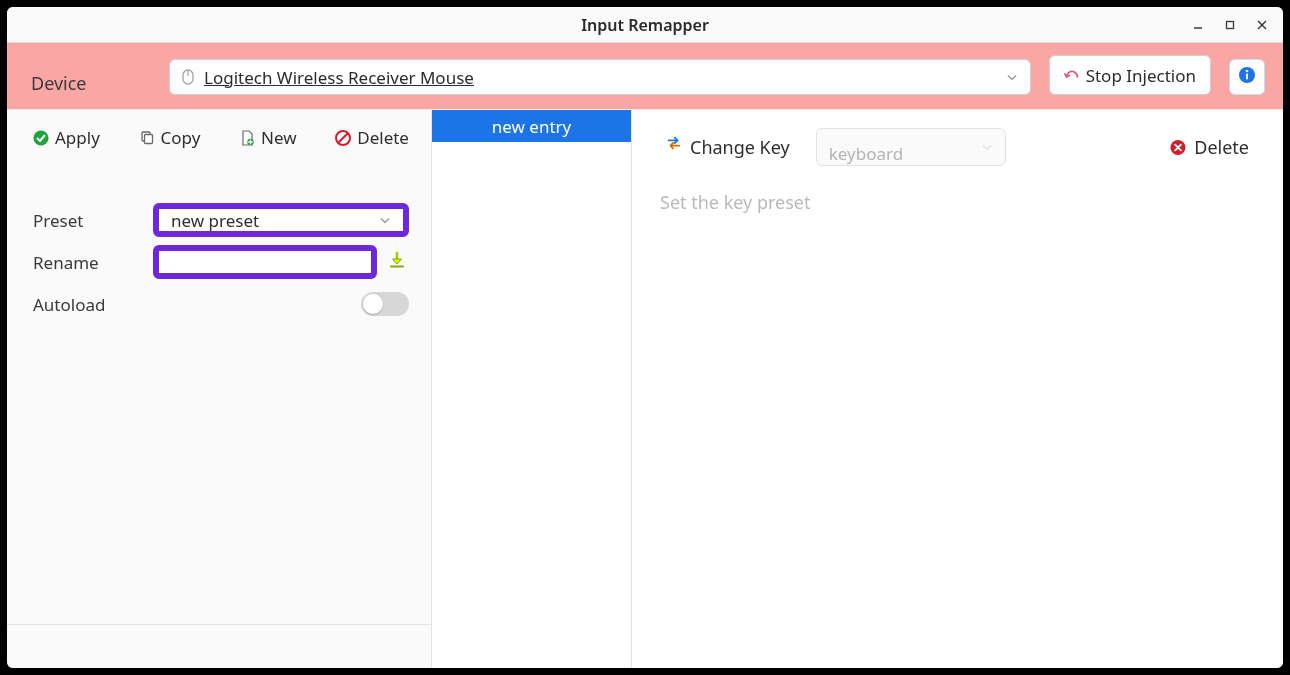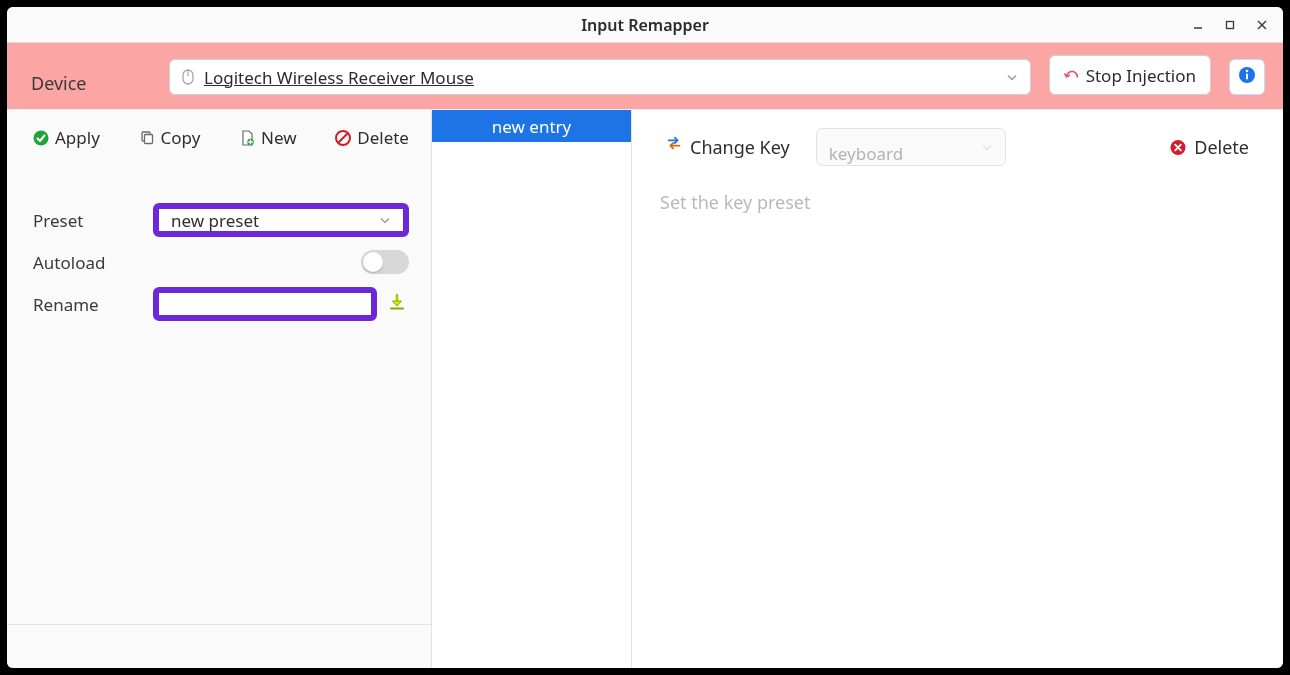--- a/index.html
+++ b/index.html
@@ -171,47 +171,47 @@
         <div class="left-form">
           <div class="form-row">
             <div class="lbl">Preset</div>
             <div class="select-box">
               <span>new preset</span>
               <span class="caret">
                 <svg width="12" height="12" viewBox="0 0 12 12">
                     <path d="M2 4 L6 8 L10 4" fill="none" stroke="#5a5a5a" stroke-width="1.5"></path>
                   </svg>
               </span>
-            </div>
-          </div>
-
-          <div class="form-row">
-            <div class="lbl">Autoload</div>
-            <div class="switch">
-              <div class="knob"></div>
             </div>
           </div>
 
           <div class="form-row">
             <div class="lbl">Rename</div>
             <div class="rename-group">
               <div class="text-input">
                 <input type="text" value="" style="">
               </div>
               <div class="download-ic">
                 <span>
                   <svg width="18" height="18" viewBox="0 0 18 18">
                       <path d="M9 2 v9" stroke="#a8c800" stroke-width="2.5" stroke-linecap="round"></path>
                       <path d="M4.5 8 L9 13 L13.5 8 Z" fill="#d4f000" stroke="#8aaa00" stroke-width="1"></path>
                       <line x1="3" y1="15.5" x2="15" y2="15.5" stroke="#8aaa00" stroke-width="2" stroke-linecap="round"></line>
                     </svg>
                 </span>
               </div>
             </div>
           </div>
+
+          <div class="form-row">
+            <div class="lbl">Autoload</div>
+            <div class="switch">
+              <div class="knob"></div>
+            </div>
+          </div>
         </div>
 
         <div class="left-bottom-sep"></div>
       </div>
 
       <div class="col-mid">
         <div class="entry-tab">
           <span>new entry</span>
         </div>
       </div>

